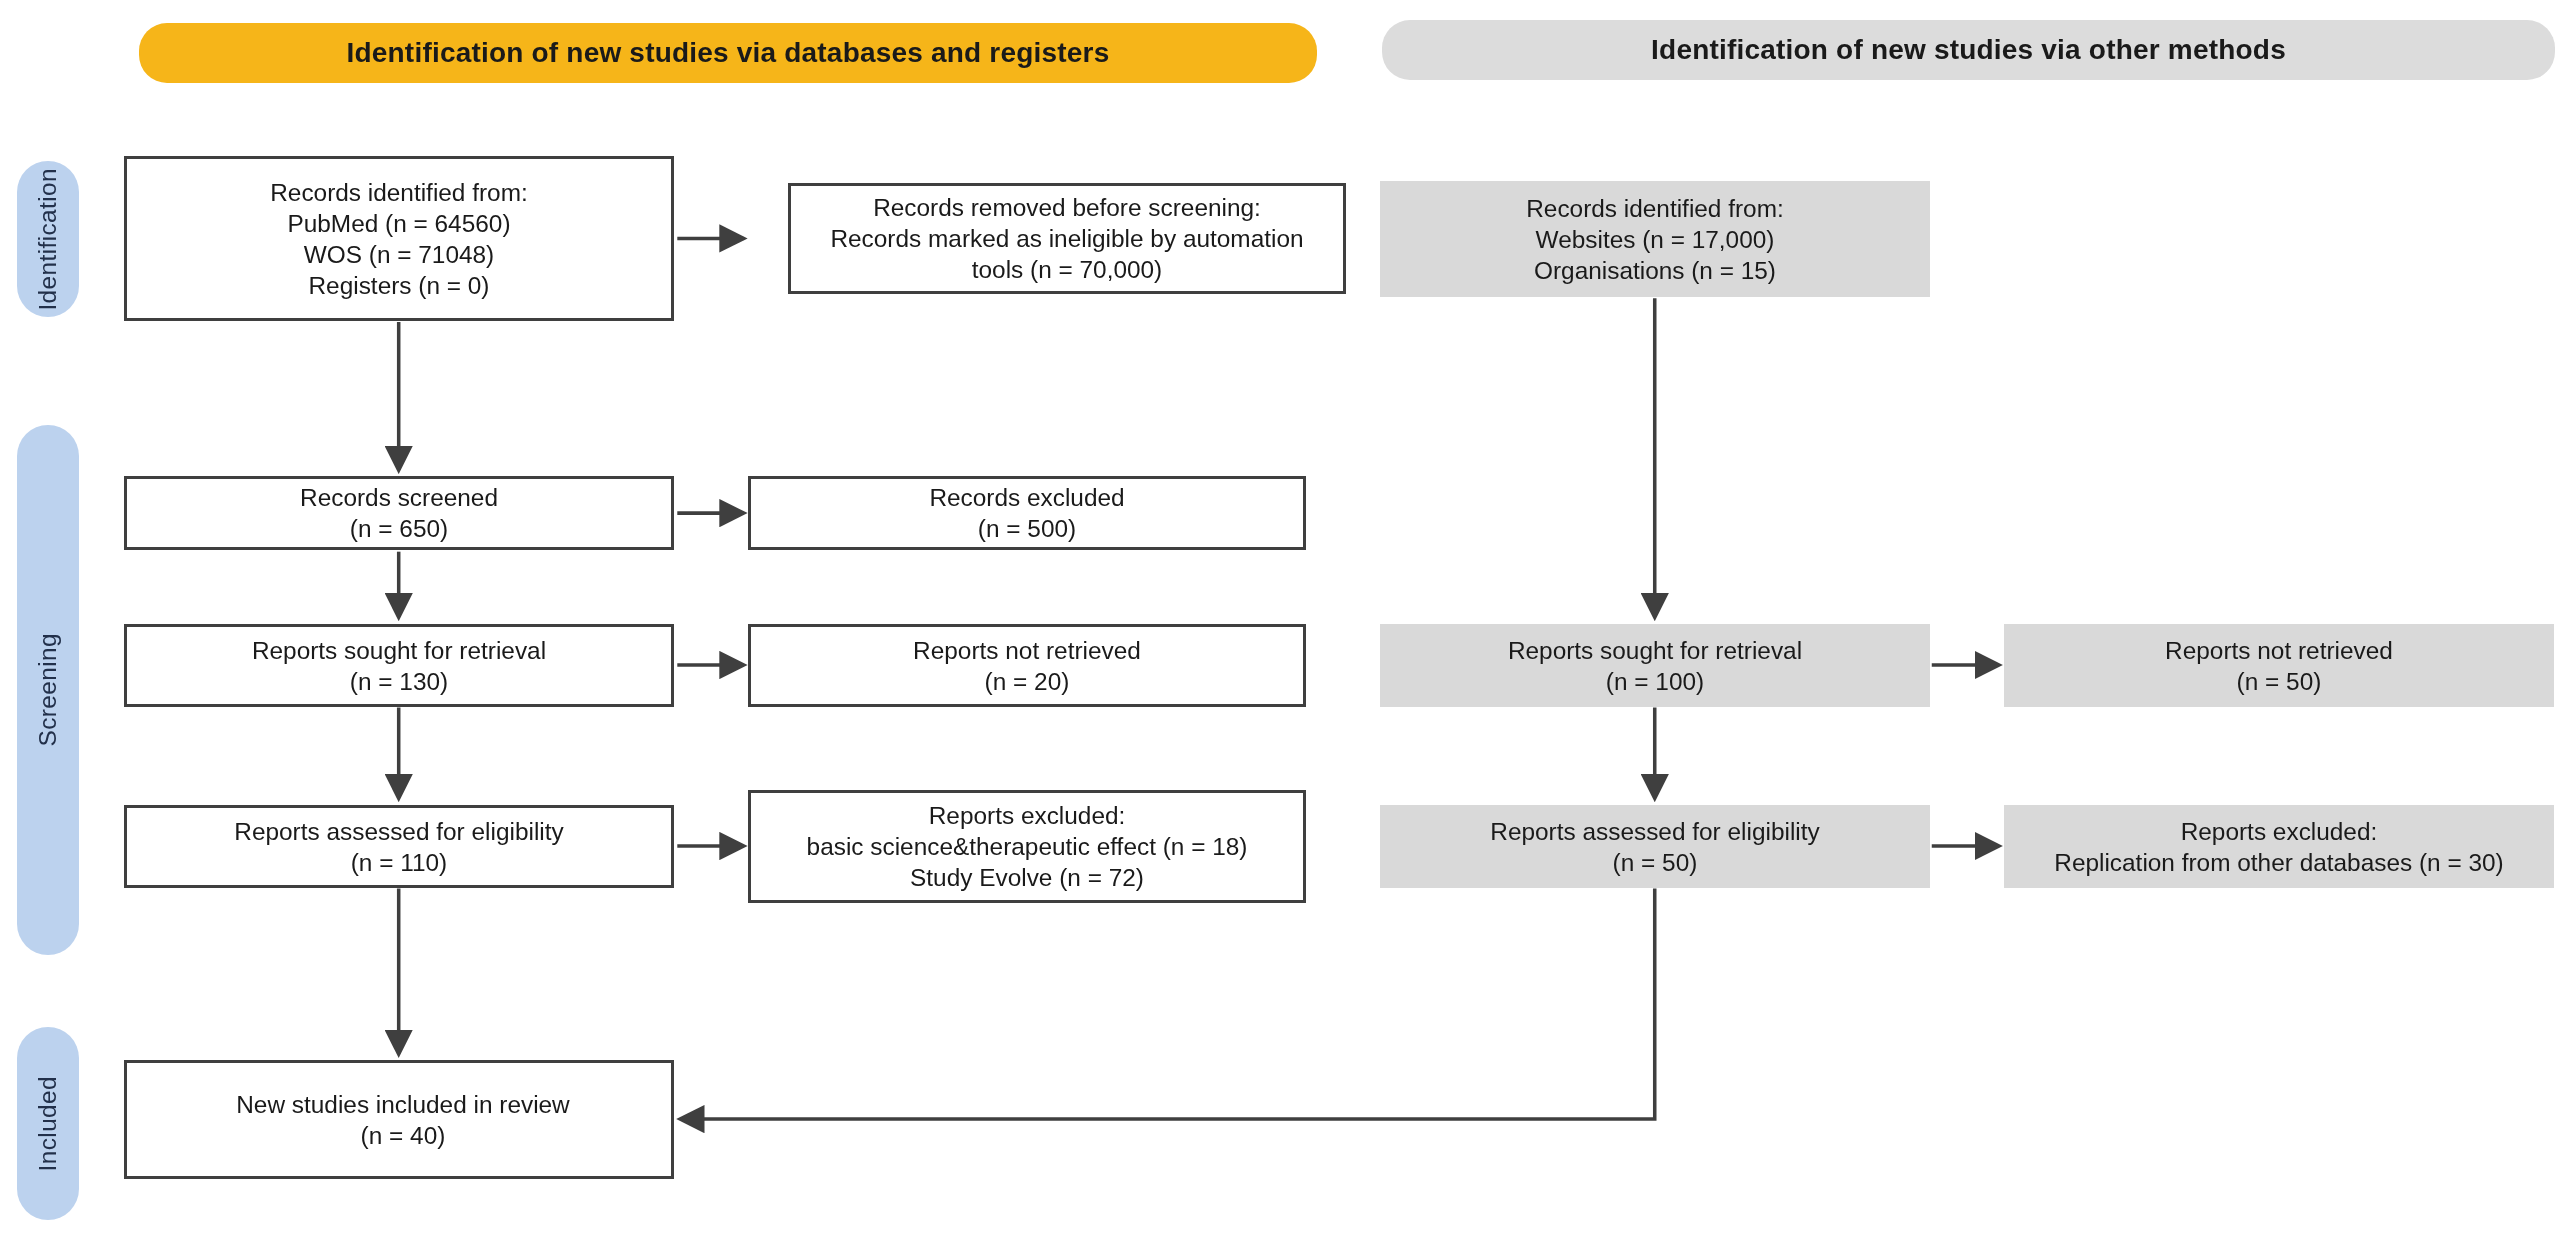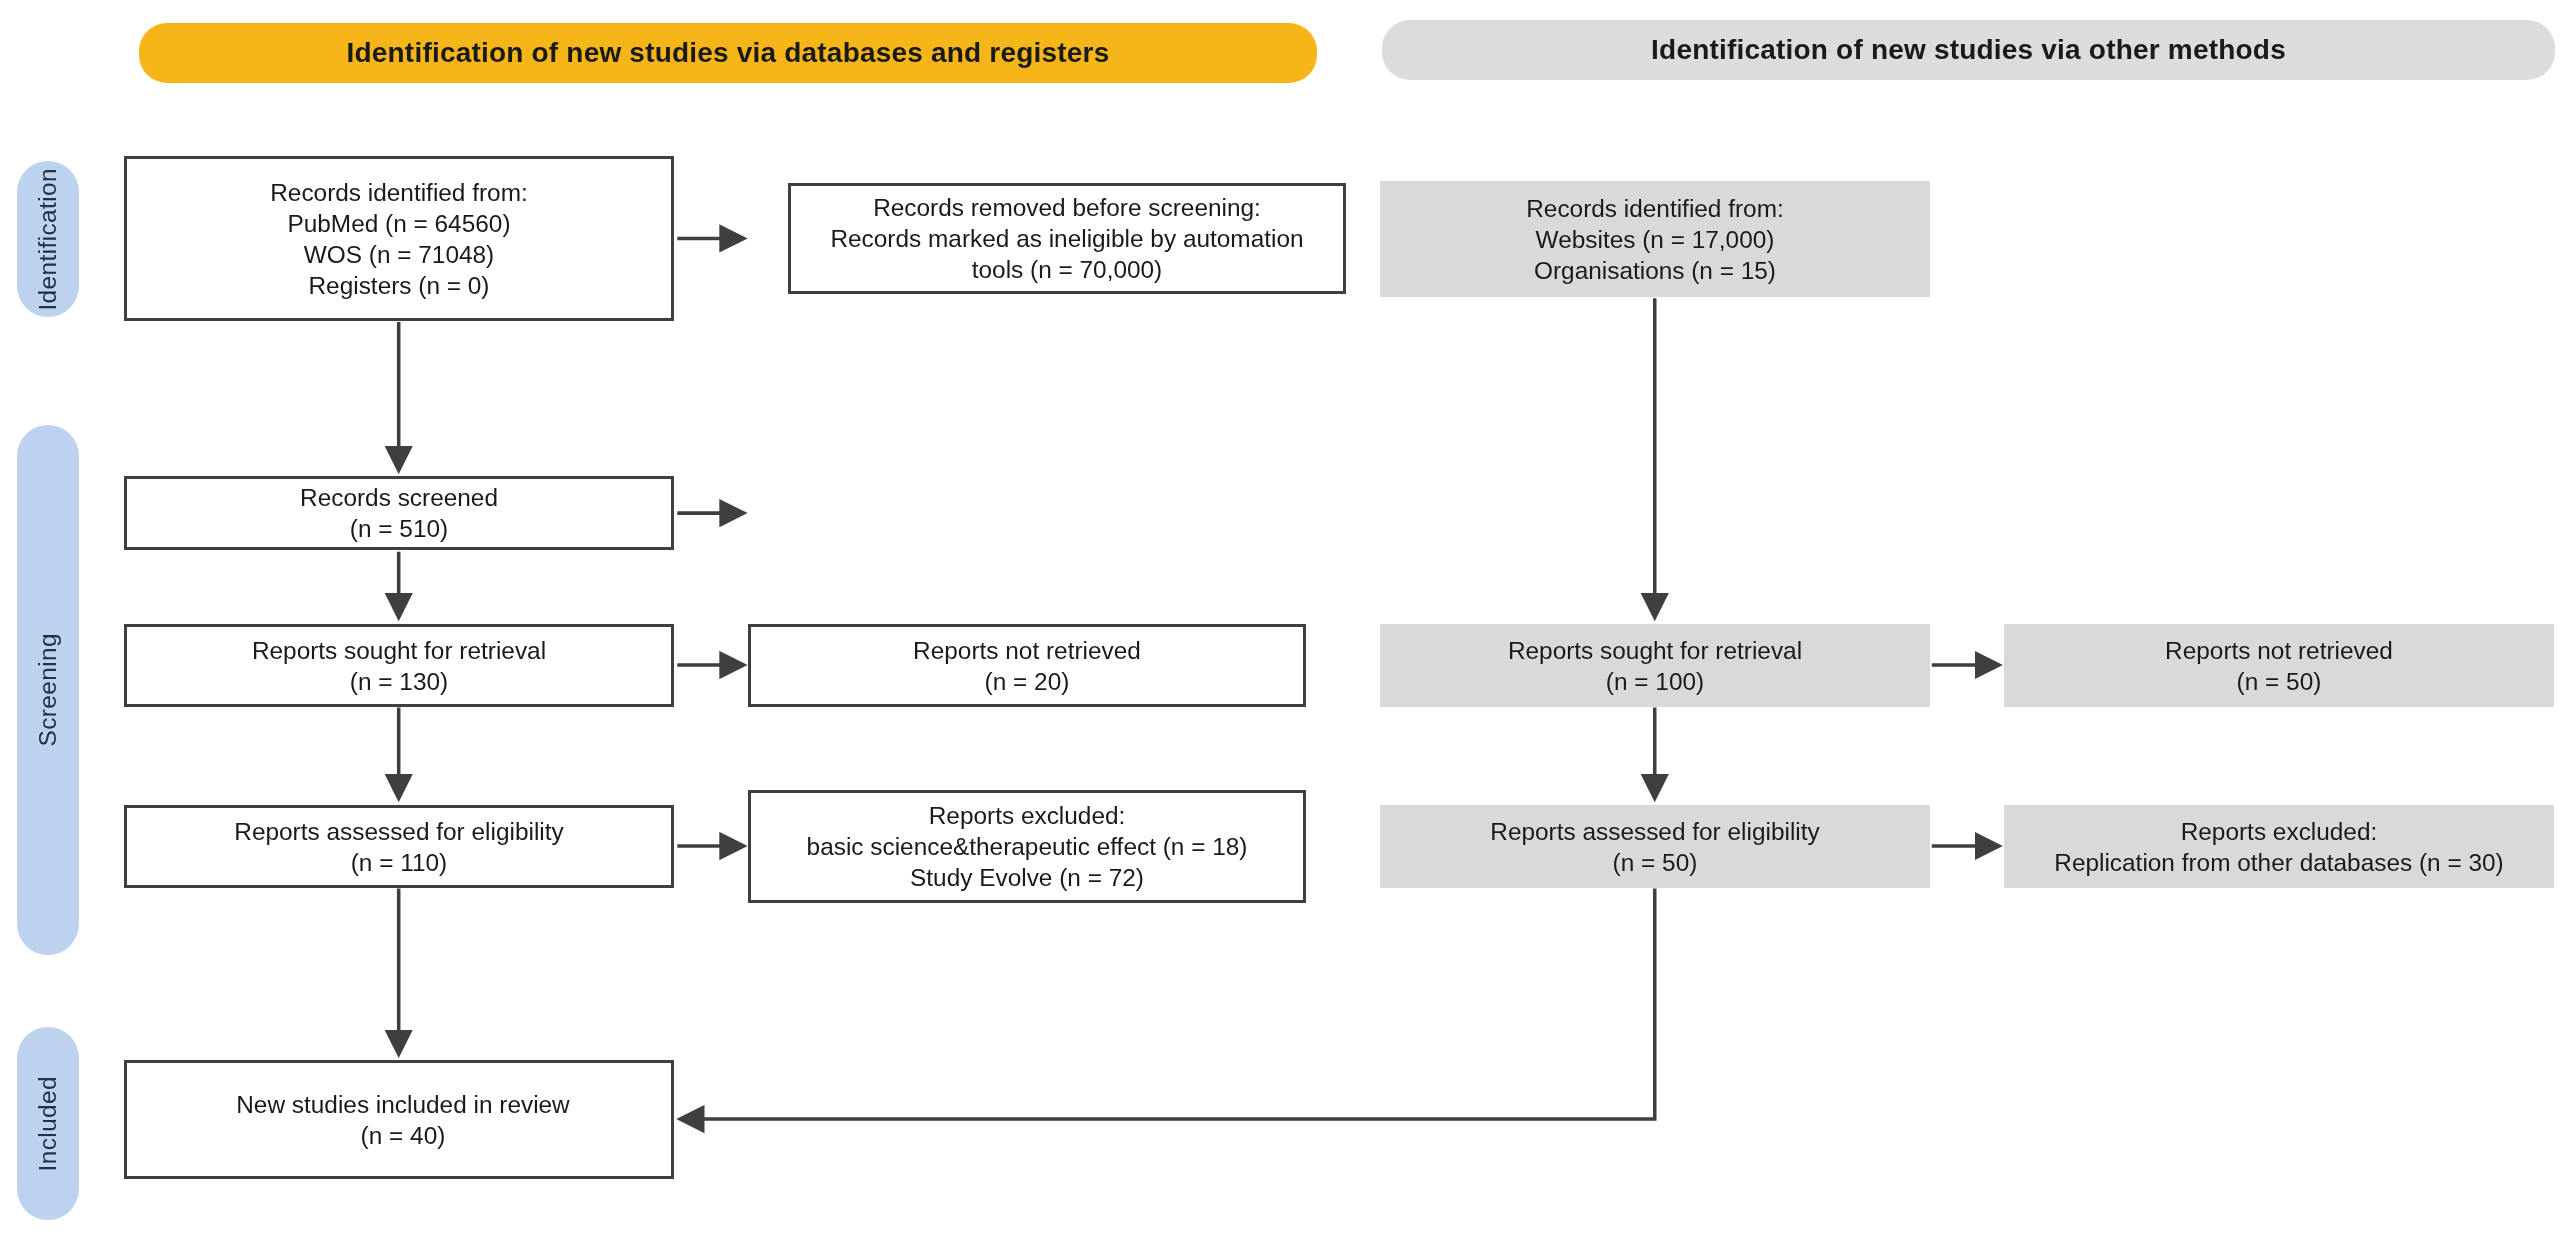--- a/index.html
+++ b/index.html
@@ -101,31 +101,33 @@
 
       <polyline points="2102,1129 2102,1422 864,1422" marker-end="url(#arr)"></polyline>
     </g>
   </svg>
 
   <div class="box white b1">Records identified from:
 PubMed (n =  64560)
 WOS (n =  71048)
 Registers (n = 0)</div>
   <div class="box white b2">Records screened
-(n = 510)</div>
+(n = 650)</div>
   <div class="box white b3">Reports sought for retrieval
 (n = 130)</div>
   <div class="box white b4">Reports assessed for eligibility
 (n = 110)</div>
   <div class="box white b5">New studies included in review
 (n = 40)</div>
 
   <div class="box white m1">Records removed before screening:
 Records marked as ineligible by automation
 tools (n = 70,000)</div>
+  <div class="box white m2">Records excluded
+(n = 500)</div>
   <div class="box white m3">Reports not retrieved
 (n = 20)</div>
   <div class="box white m4">Reports excluded:
 basic science&amp;therapeutic effect (n =  18)
 Study Evolve (n =  72)</div>
 
   <div class="box grayfill r1">Records identified from:
 Websites (n = 17,000)
 Organisations (n = 15)</div>
   <div class="box grayfill r2">Reports sought for retrieval

